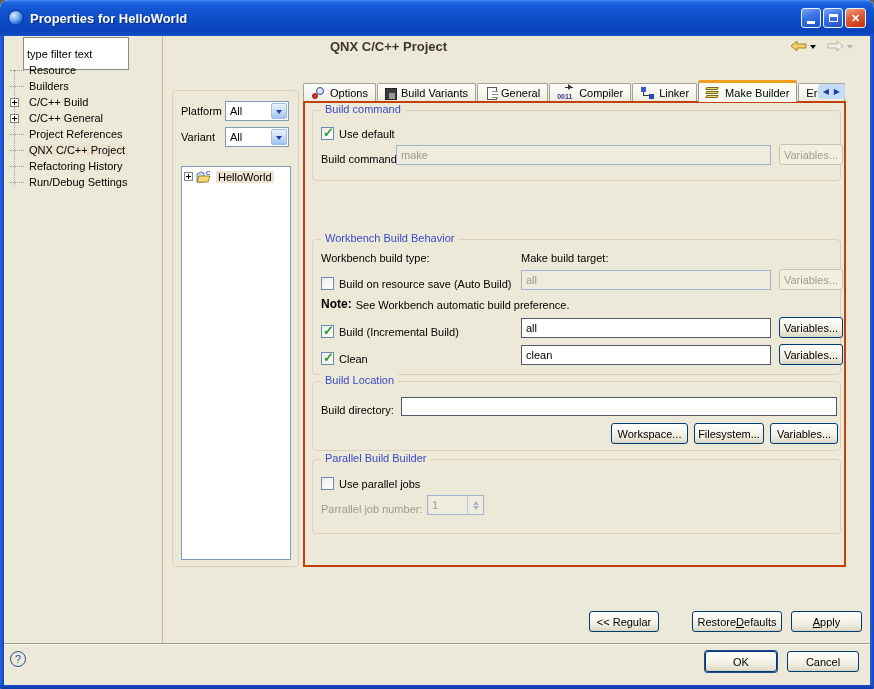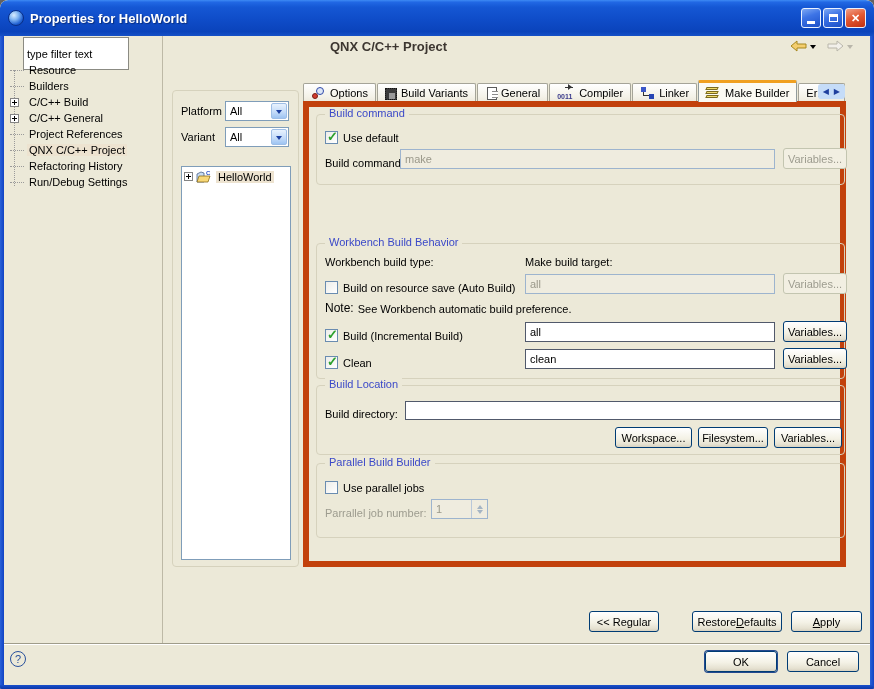--- a/index.html
+++ b/index.html
@@ -66,35 +66,35 @@
   .icon-compiler{width:18px;}
   .icon-compiler .digits{position:absolute;left:0;bottom:0;font-size:7px;font-weight:bold;color:#3A3A8C;letter-spacing:0;}
   .icon-compiler::before{content:"";position:absolute;right:2px;top:1px;width:8px;height:1px;background:#333;}
   .icon-compiler::after{content:"";position:absolute;right:0;top:-2px;border:3px solid transparent;border-left:4px solid #333;}
   .icon-linker .sq1{position:absolute;left:1px;top:1px;width:5px;height:5px;background:#3C58C8;}
   .icon-linker .sq2{position:absolute;left:9px;top:8px;width:5px;height:5px;background:#2846B4;}
   .icon-linker::before{content:"";position:absolute;left:3px;top:4px;width:1px;height:6px;background:#333;}
   .icon-linker::after{content:"";position:absolute;left:3px;top:9px;width:6px;height:1px;background:#333;}
   .layer{position:absolute;left:0;width:12px;height:3px;background:#F2DC6B;border:1px solid #7A6A20;transform:skewX(-25deg);box-sizing:border-box;}
   
-  .panel{position:absolute;left:303px;top:101px;width:543px;height:466px;border:6px solid #c2410c;background:#ECE9D8;box-sizing:border-box;}
+  .panel{position:absolute;left:303px;top:101px;width:543px;height:466px;border:2px solid #c2410c;background:#ECE9D8;box-sizing:border-box;}
   .grp{position:absolute;left:7px;width:529px;border:1px solid #D6D2BD;border-radius:4px;box-sizing:border-box;}
   .gtitle{position:absolute;top:-8px;left:8px;background:#ECE9D8;padding:0 4px;font-size:11px;color:#3B49C8;}
   .row{position:absolute;display:flex;align-items:flex-end;font-size:11px;}
   .xchk{width:13px;height:13px;border:1px solid #6A8CB0;background:linear-gradient(135deg,#EDEDE9,#FFFFFF);box-sizing:border-box;position:relative;flex:0 0 auto;margin-right:5px;}
   .xchk.checked::after{content:"\2713";position:absolute;left:1px;top:-3px;font-size:13px;font-weight:bold;color:#2DA12D;}
   .xfield{height:20px;border:1px solid #51596B;background:#fff;font-size:11px;padding:0 4px;box-sizing:border-box;font-family:inherit;color:#000;}
   .xfield:disabled{border-color:#9DB4CE;background:#EFECDF;color:#9A988A;}
   .xbtn{display:inline-flex;align-items:center;justify-content:center;height:21px;border:1px solid #003C74;border-radius:3px;
     background:linear-gradient(180deg,#FFFFFF 0%,#F4F2E6 55%,#E6E2D2 85%,#D8D2C0 100%);font-size:11px;color:#000;box-sizing:border-box;padding:0 6px;font-family:inherit;}
   .xbtn.disabled{border-color:#C3C5B0;color:#9D9C8F;background:#F2EFE2;}
   .xbtn.default{box-shadow:0 0 0 1px #24498F;}
   .u{text-decoration:underline;}
   .dimlabel{color:#9D9C8F;}
-  .note-b{font-weight:normal;font-size:12px;margin-right:4px;}
+  .note-b{font-weight:bold;font-size:12px;margin-right:4px;}
   .spinner{position:relative;width:57px;height:20px;border:1px solid #9DB4CE;background:#EFECDF;box-sizing:border-box;display:flex;align-items:center;}
   .spinner .val{font-size:11px;color:#9A988A;padding-left:4px;flex:1;}
   .spin-btns{width:15px;height:100%;border-left:1px solid #B9C8DA;display:flex;flex-direction:column;align-items:center;justify-content:center;gap:1px;}
   .spin-btns i{width:0;height:0;border:3px solid transparent;font-size:0;}
   .spin-btns .up{border-bottom:4px solid #A4B4C4;}
   .spin-btns .dn{border-top:4px solid #A4B4C4;}
   
   .auxrow{position:absolute;top:611px;left:0;width:874px;height:21px;}
   .sep1{position:absolute;left:4px;right:4px;top:643px;height:1px;background:#9F9C8A;}
   .sep2{position:absolute;left:4px;right:4px;top:644px;height:1px;background:#fff;}

